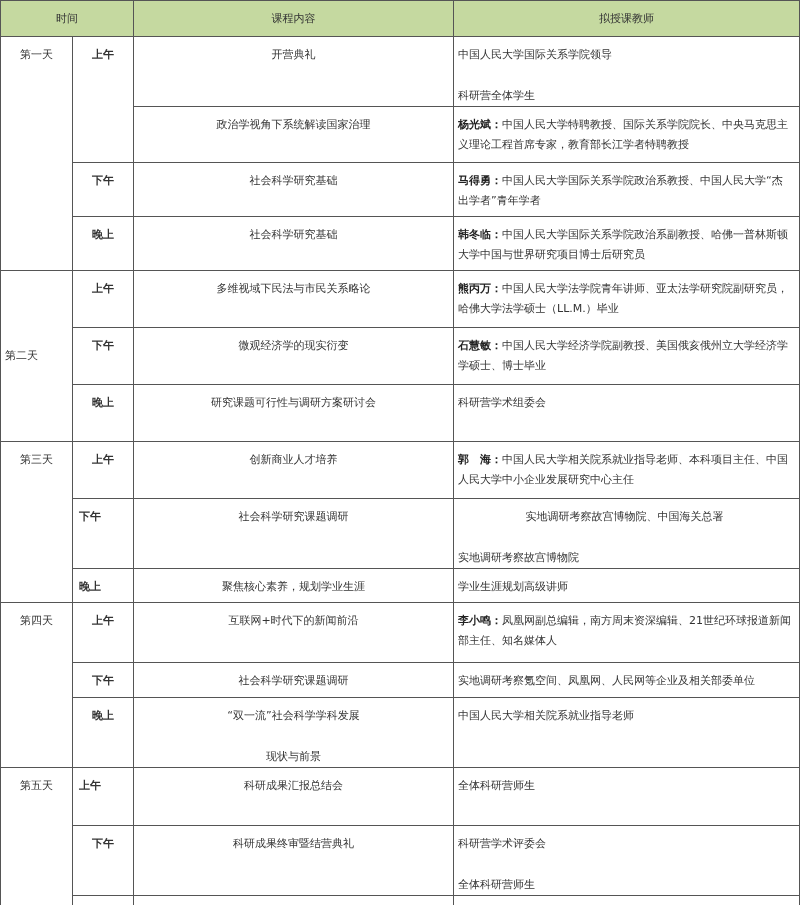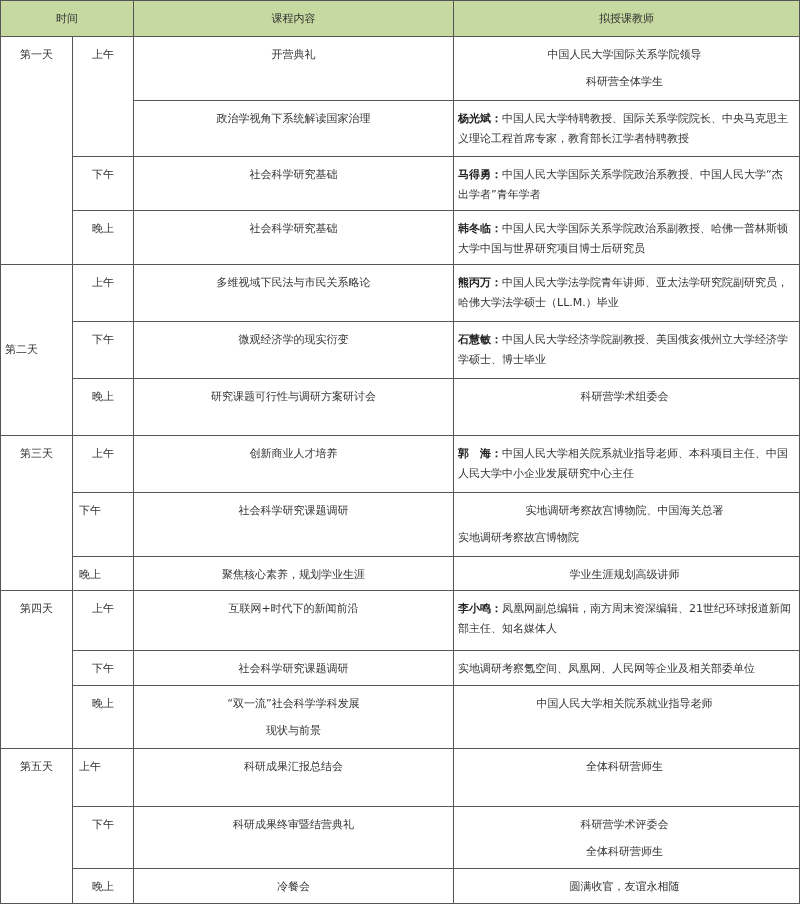--- a/index.html
+++ b/index.html
@@ -22,28 +22,28 @@
     background: #c5d9a0;
     font-weight: normal;
     height: 35px;
     vertical-align: middle !important;
     text-align: center;
     color: #333;
     margin-left: 28px;
   }
   .day { text-align: center; padding-top: 8px !important; }
   .day.middle { vertical-align: middle !important; text-align: left; padding-left: 4px !important; padding-top: 0 !important; }
-  .slot { text-align: center; padding-top: 8px !important; }
+  .slot { text-align: center; padding-top: 8px !important; font-weight: bold; }
   .slot.left { text-align: left; padding-left: 6px !important; }
   .content { text-align: center; padding-top: 8px !important; }
   .teacher { padding: 8px 8px 0 4px !important; }
-  .teacher.center { text-align: center; }
+  .teacher.center { }
   .teacher .name { font-weight: bold; color: #222; }
   .line { display: block; }
-  .gap { margin-top: 7px; }
+  .gap { margin-top: 21px; }
   .left-line { text-align: left; }
 </style>
 </head>
 <body>
 
 <table class="schedule">
   <colgroup>
     <col style="width:72px">
     <col style="width:61px">
     <col style="width:320px">

